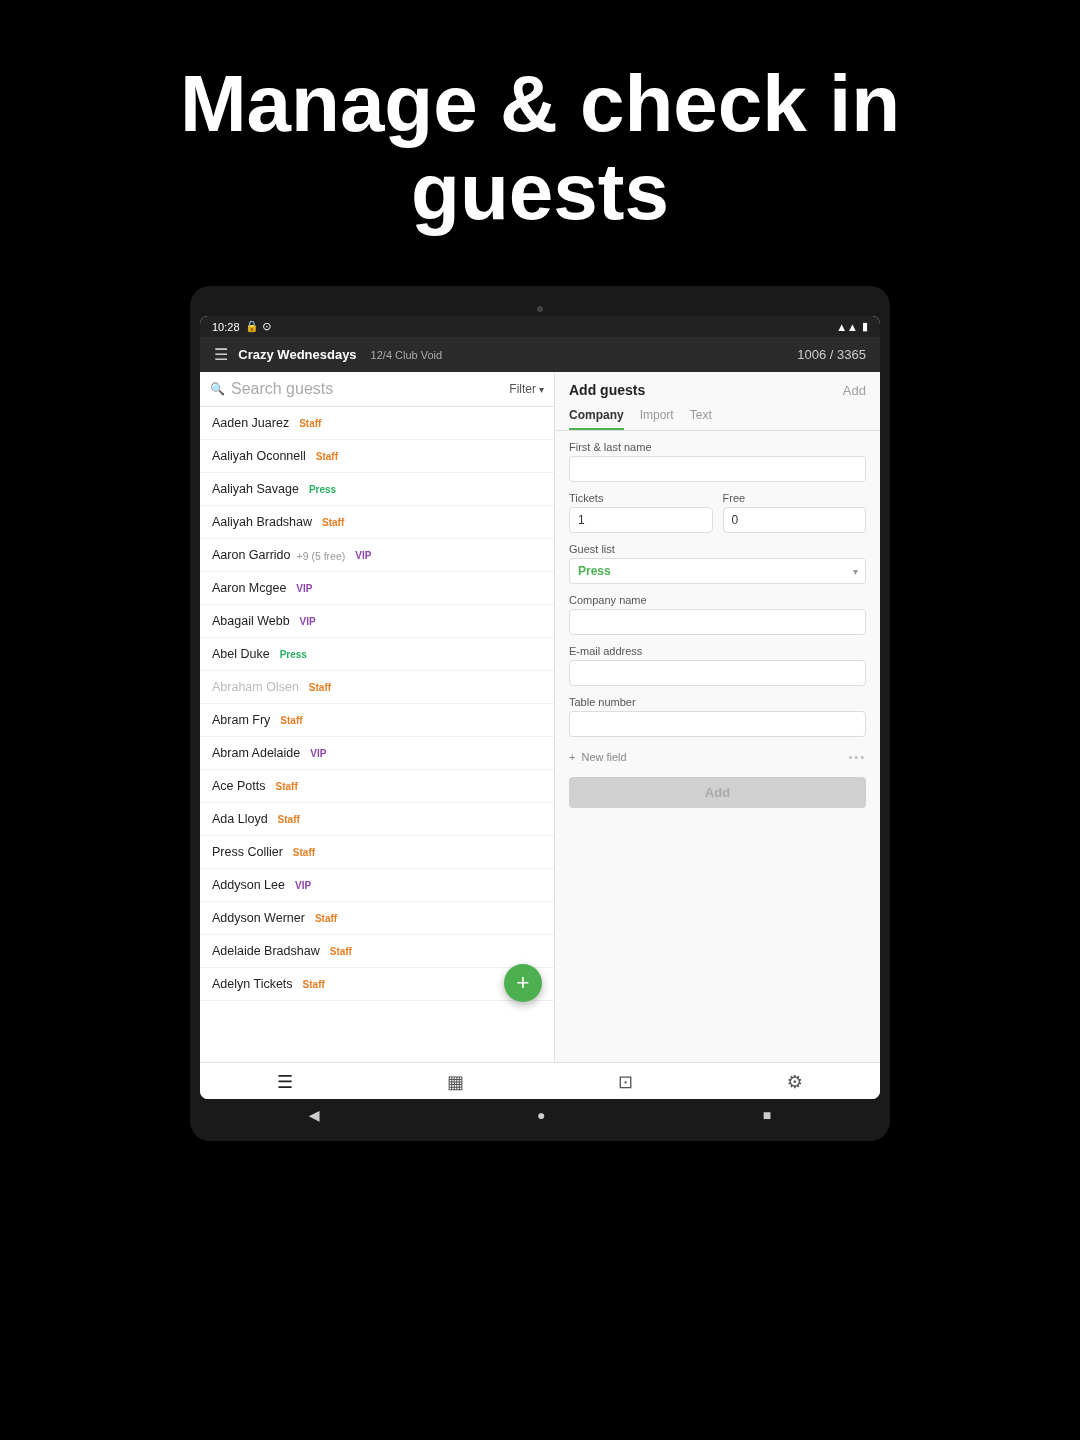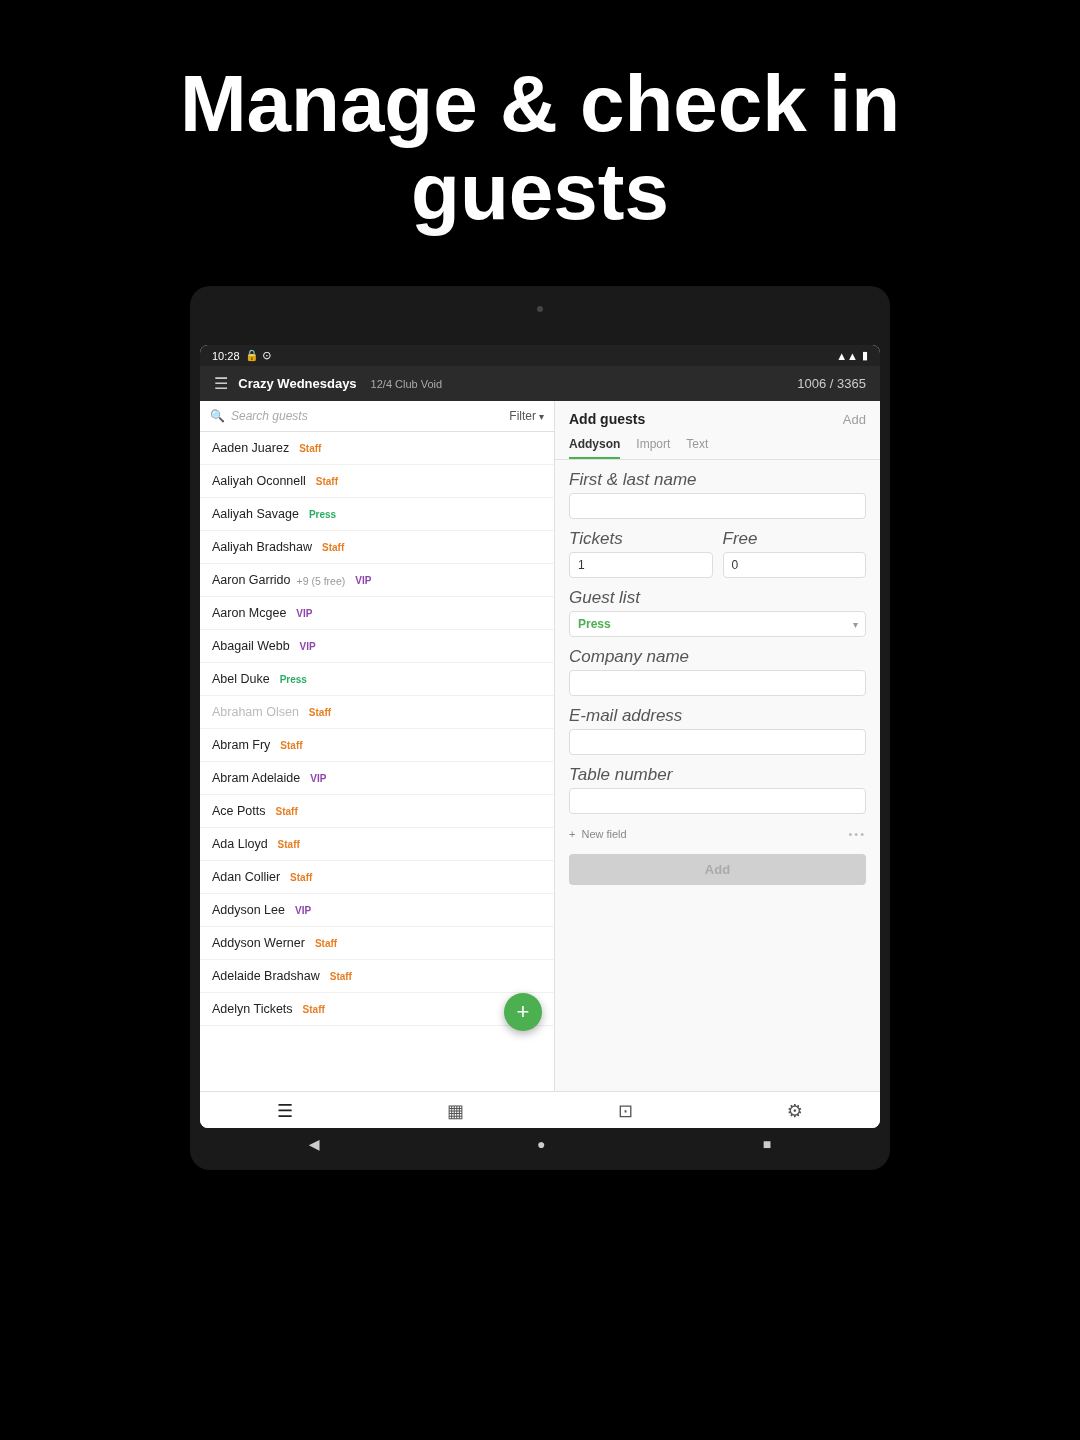--- a/index.html
+++ b/index.html
@@ -31,21 +31,20 @@
       width: 700px;
       background: #1a1a1a;
       border-radius: 20px;
       padding: 16px 10px 10px;
       box-shadow: 0 0 60px rgba(0,0,0,0.8);
     }
     .tablet-inner {
       background: #fff;
       border-radius: 8px;
       overflow: hidden;
-      margin-top: 29px;
     }
 
     
     .status-bar {
       background: #222;
       color: #fff;
       font-size: 11px;
       padding: 4px 12px;
       display: flex;
       align-items: center;
@@ -123,22 +122,21 @@
       display: flex;
       align-items: center;
       gap: 6px;
     }
     .search-icon {
       color: #999;
       font-size: 12px;
     }
     .search-placeholder {
       color: #aaa;
-      font-size: 12px;
-      font-style: italic;
+      font-size: 16px;
     }
     .filter-btn {
       display: flex;
       align-items: center;
       gap: 3px;
       font-size: 12px;
       color: #555;
     }
     .filter-chevron {
       font-size: 10px;
@@ -241,24 +239,23 @@
 
     
     .form-body {
       padding: 10px 14px;
       display: flex;
       flex-direction: column;
       gap: 10px;
       overflow-y: auto;
     }
     .form-label {
-      font-size: 17px;
+      font-size: 11px;
       color: #555;
       margin-bottom: 3px;
-      font-style: italic;
     }
     .form-input {
       width: 100%;
       border: 1px solid #ddd;
       border-radius: 4px;
       padding: 5px 8px;
       font-size: 12px;
       background: #fff;
       color: #333;
     }
@@ -467,21 +464,21 @@
               </div>
               <div class="guest-item">
                 <span class="guest-name">Ace Potts</span>
                 <span class="guest-tag tag-staff">Staff</span>
               </div>
               <div class="guest-item">
                 <span class="guest-name">Ada Lloyd</span>
                 <span class="guest-tag tag-staff">Staff</span>
               </div>
               <div class="guest-item">
-                <span class="guest-name">Adan Collier</span>
+                <span class="guest-name">Press Collier</span>
                 <span class="guest-tag tag-staff">Staff</span>
               </div>
               <div class="guest-item">
                 <span class="guest-name">Addyson Lee</span>
                 <span class="guest-tag tag-vip">VIP</span>
               </div>
               <div class="guest-item">
                 <span class="guest-name">Addyson Werner</span>
                 <span class="guest-tag tag-staff">Staff</span>
               </div>
@@ -497,21 +494,21 @@
         <div class="fab" style="position: absolute; bottom: 60px; right: 12px; width: 38px; height: 38px; background: rgb(76, 175, 80); border-radius: 50%; display: flex; align-items: center; justify-content: center; color: rgb(255, 255, 255); font-size: 22px; font-weight: 300; box-shadow: rgba(0, 0, 0, 0.3) 0px 3px 8px; z-index: 10; cursor: pointer;">+</div>
           </div>
 
         <div class="add-guests-panel">
           <div class="panel-header">
             <span class="panel-title">Add guests</span>
             <span class="add-btn-header">Add</span>
           </div>
 
           <div class="panel-tabs" id="panel-tabs-container">
-          <div class="panel-tab active">Addyson</div>
+          <div class="panel-tab active">Company</div>
               <div class="panel-tab">Import</div>
               <div class="panel-tab">Text</div>
             </div>
 
           <div class="form-body">
 
             <div>
               <div class="form-label">First &amp; last name</div>
               <input type="text" class="form-input" value="" style="">
             </div>

